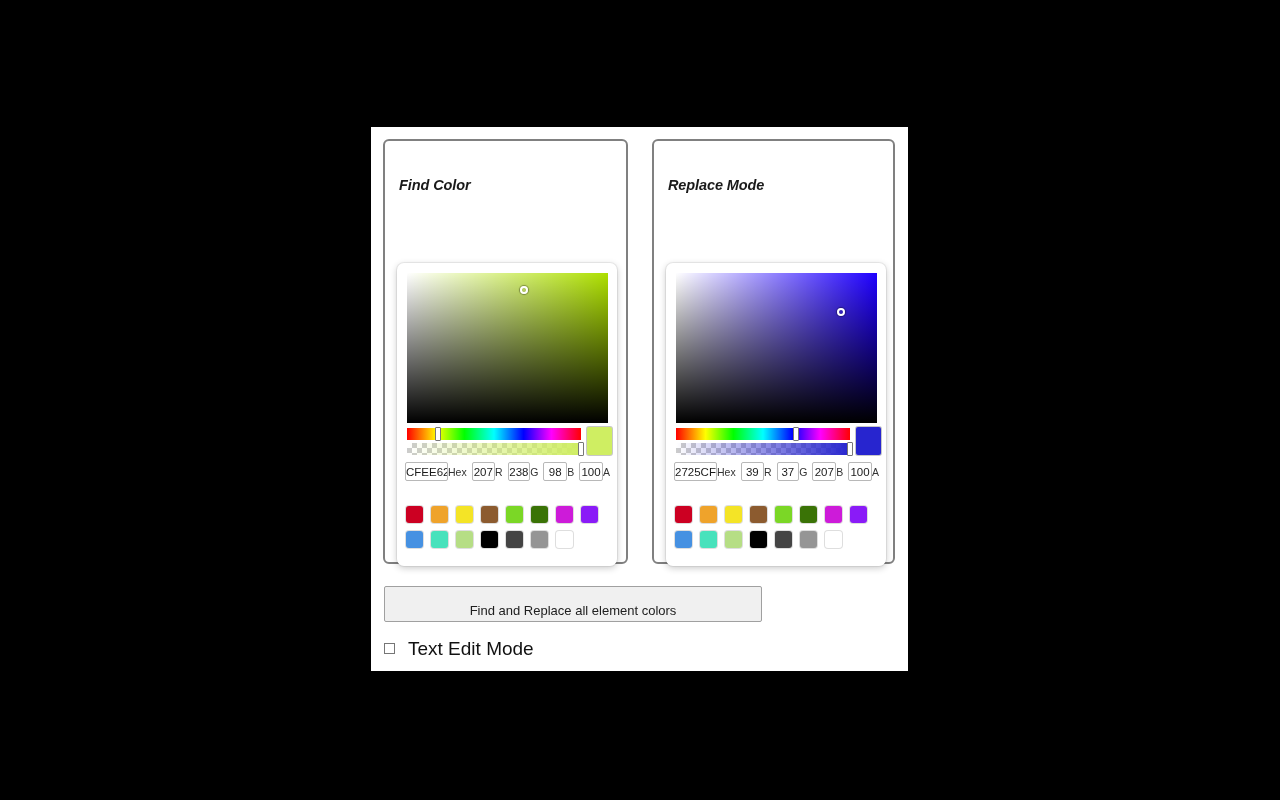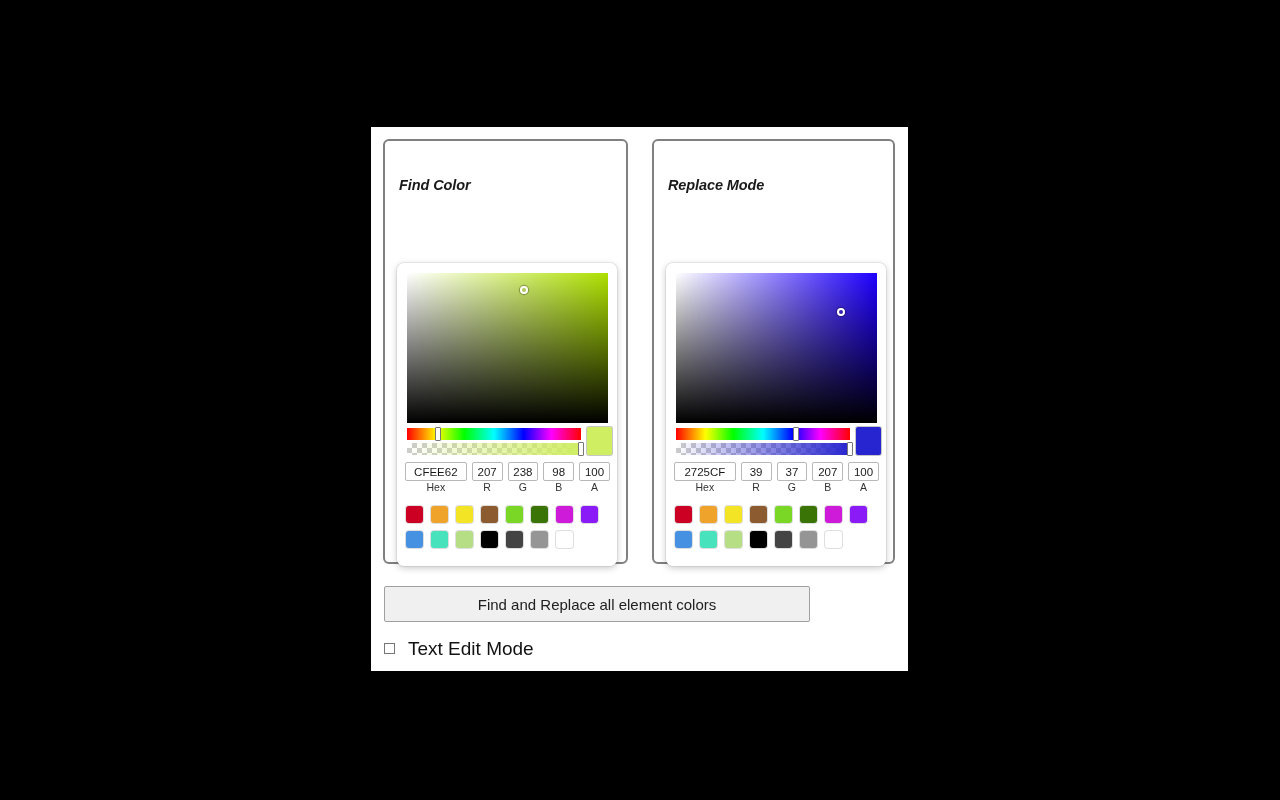--- a/index.html
+++ b/index.html
@@ -131,21 +131,21 @@
   }
 
   
   .fields-row {
     position: absolute;
     left: 8px; top: 199px;
     width: 205px;
     display: flex;
     gap: 5px;
   }
-  .field-col { display: flex; flex-direction: column; align-items: center; justify-content: flex-end; }
+  .field-col { display: flex; flex-direction: row; align-items: center; justify-content: flex-end; }
   .field-col.hex  { width: 62px; }
   .field-col.num  { width: 31px; }
   .field-input {
     width: 100%;
     height: 19px;
     border: 1px solid #b8b8b8;
     border-radius: 2px;
     background: #ffffff;
     font-family: "Liberation Sans", sans-serif;
     font-size: 11.5px;
@@ -170,29 +170,29 @@
     width: 17px; height: 17px;
     border-radius: 3px;
     cursor: pointer;
     box-shadow: 0 0 0 1px rgba(0,0,0,0.13);
   }
 
   
   .action-btn {
     position: absolute;
     left: 13px; top: 459px;
-    width: 426px; height: 36px;
+    width: 378px; height: 36px;
     background: #f0f0f0;
     border: 1px solid #a0a0a0;
     border-radius: 2px;
     font-family: "Liberation Sans", sans-serif;
-    font-size: 15px;
+    font-size: 13px;
     color: #202020;
     cursor: pointer;
-    padding: 8px;
+    padding: 16px;
   }
 
   .checkbox-row {
     position: absolute;
     left: 13px; top: 512px;
     display: flex;
     align-items: center;
     gap: 11px;
   }
   .checkbox-box {

